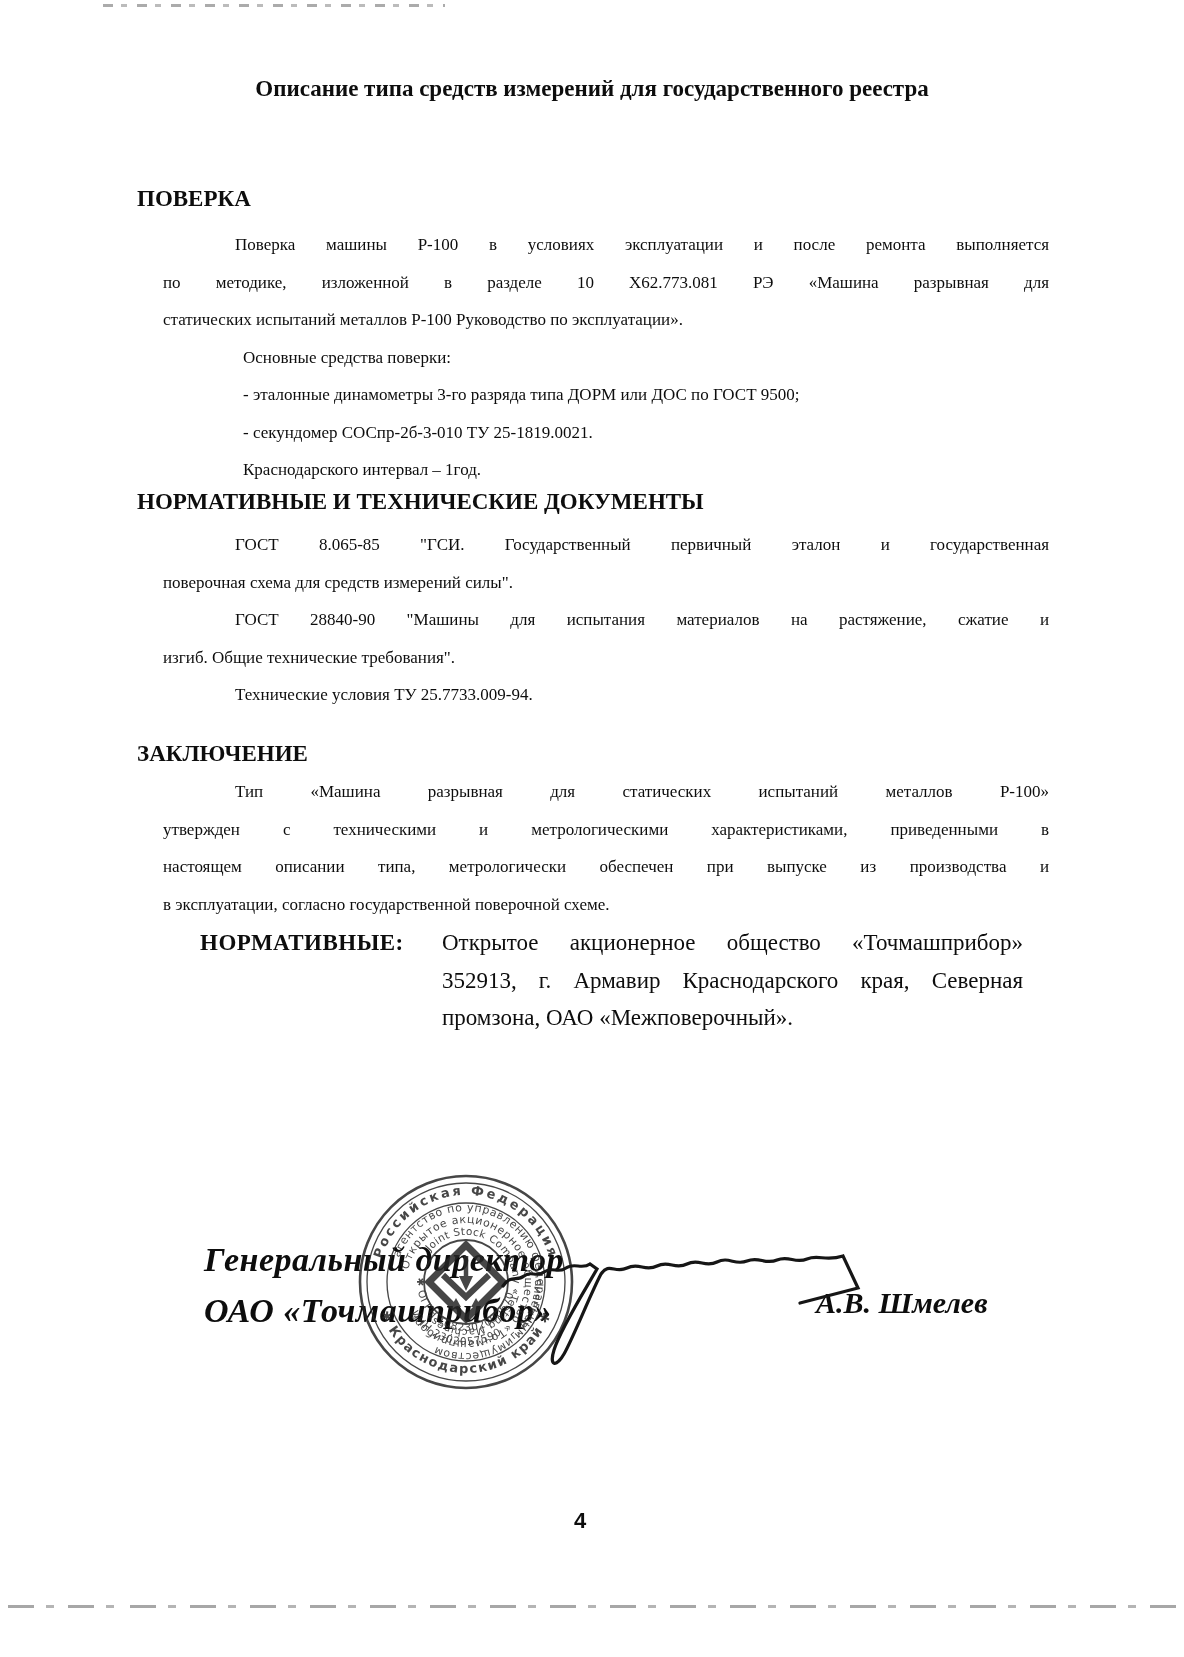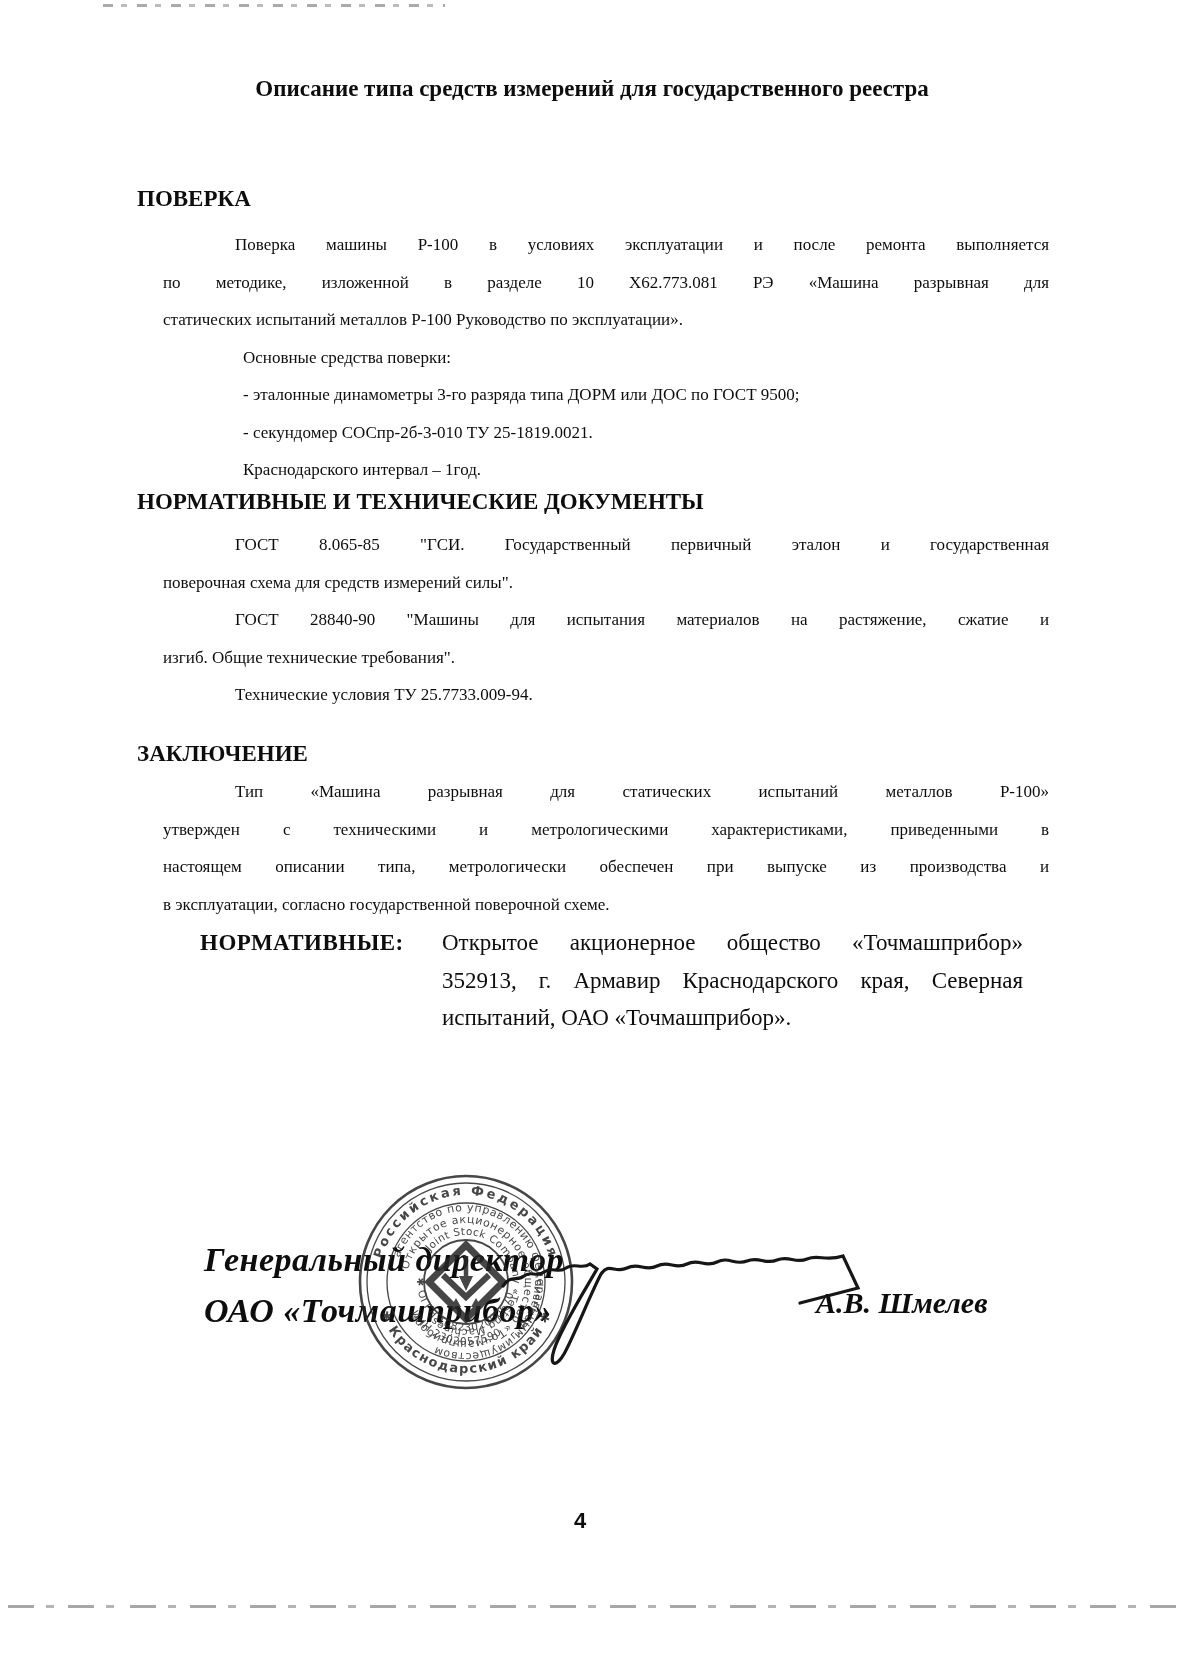--- a/index.html
+++ b/index.html
@@ -94,21 +94,21 @@
     <div class="jline indent">Тип «Машина разрывная для статических испытаний металлов Р-100»</div>
     <div class="jline">утвержден с техническими  и метрологическими характеристиками, приведенными в</div>
     <div class="jline">настоящем описании типа, метрологически обеспечен при выпуске из производства и</div>
     <div class="jline-last">в эксплуатации, согласно государственной поверочной схеме.</div>
   </div>
 
   <div class="abs manu-label">НОРМАТИВНЫЕ:</div>
   <div class="abs manu-col">
     <div class="jline">Открытое акционерное общество «Точмашприбор»</div>
     <div class="jline">352913, г. Армавир Краснодарского края, Северная</div>
-    <div>испытаний, ОАО «Точмашприбор».</div>
+    <div>промзона, ОАО «Межповерочный».</div>
   </div>
 
   <div class="abs role-line" style="top:1244px;">Генеральный директор</div>
   <div class="abs role-line" style="top:1295px;">ОАО  «Точмашприбор»</div>
   <div class="abs sig-name">А.В. Шмелев</div>
 
   <svg class="abs stamp-svg" viewBox="0 0 240 240">
     <defs>
       <path id="arc-outer-top" d="M33,120 A87,87 0 0 1 207,120"></path>
       <path id="arc-outer-bot" d="M29,120 A91,91 0 0 0 211,120"></path>

